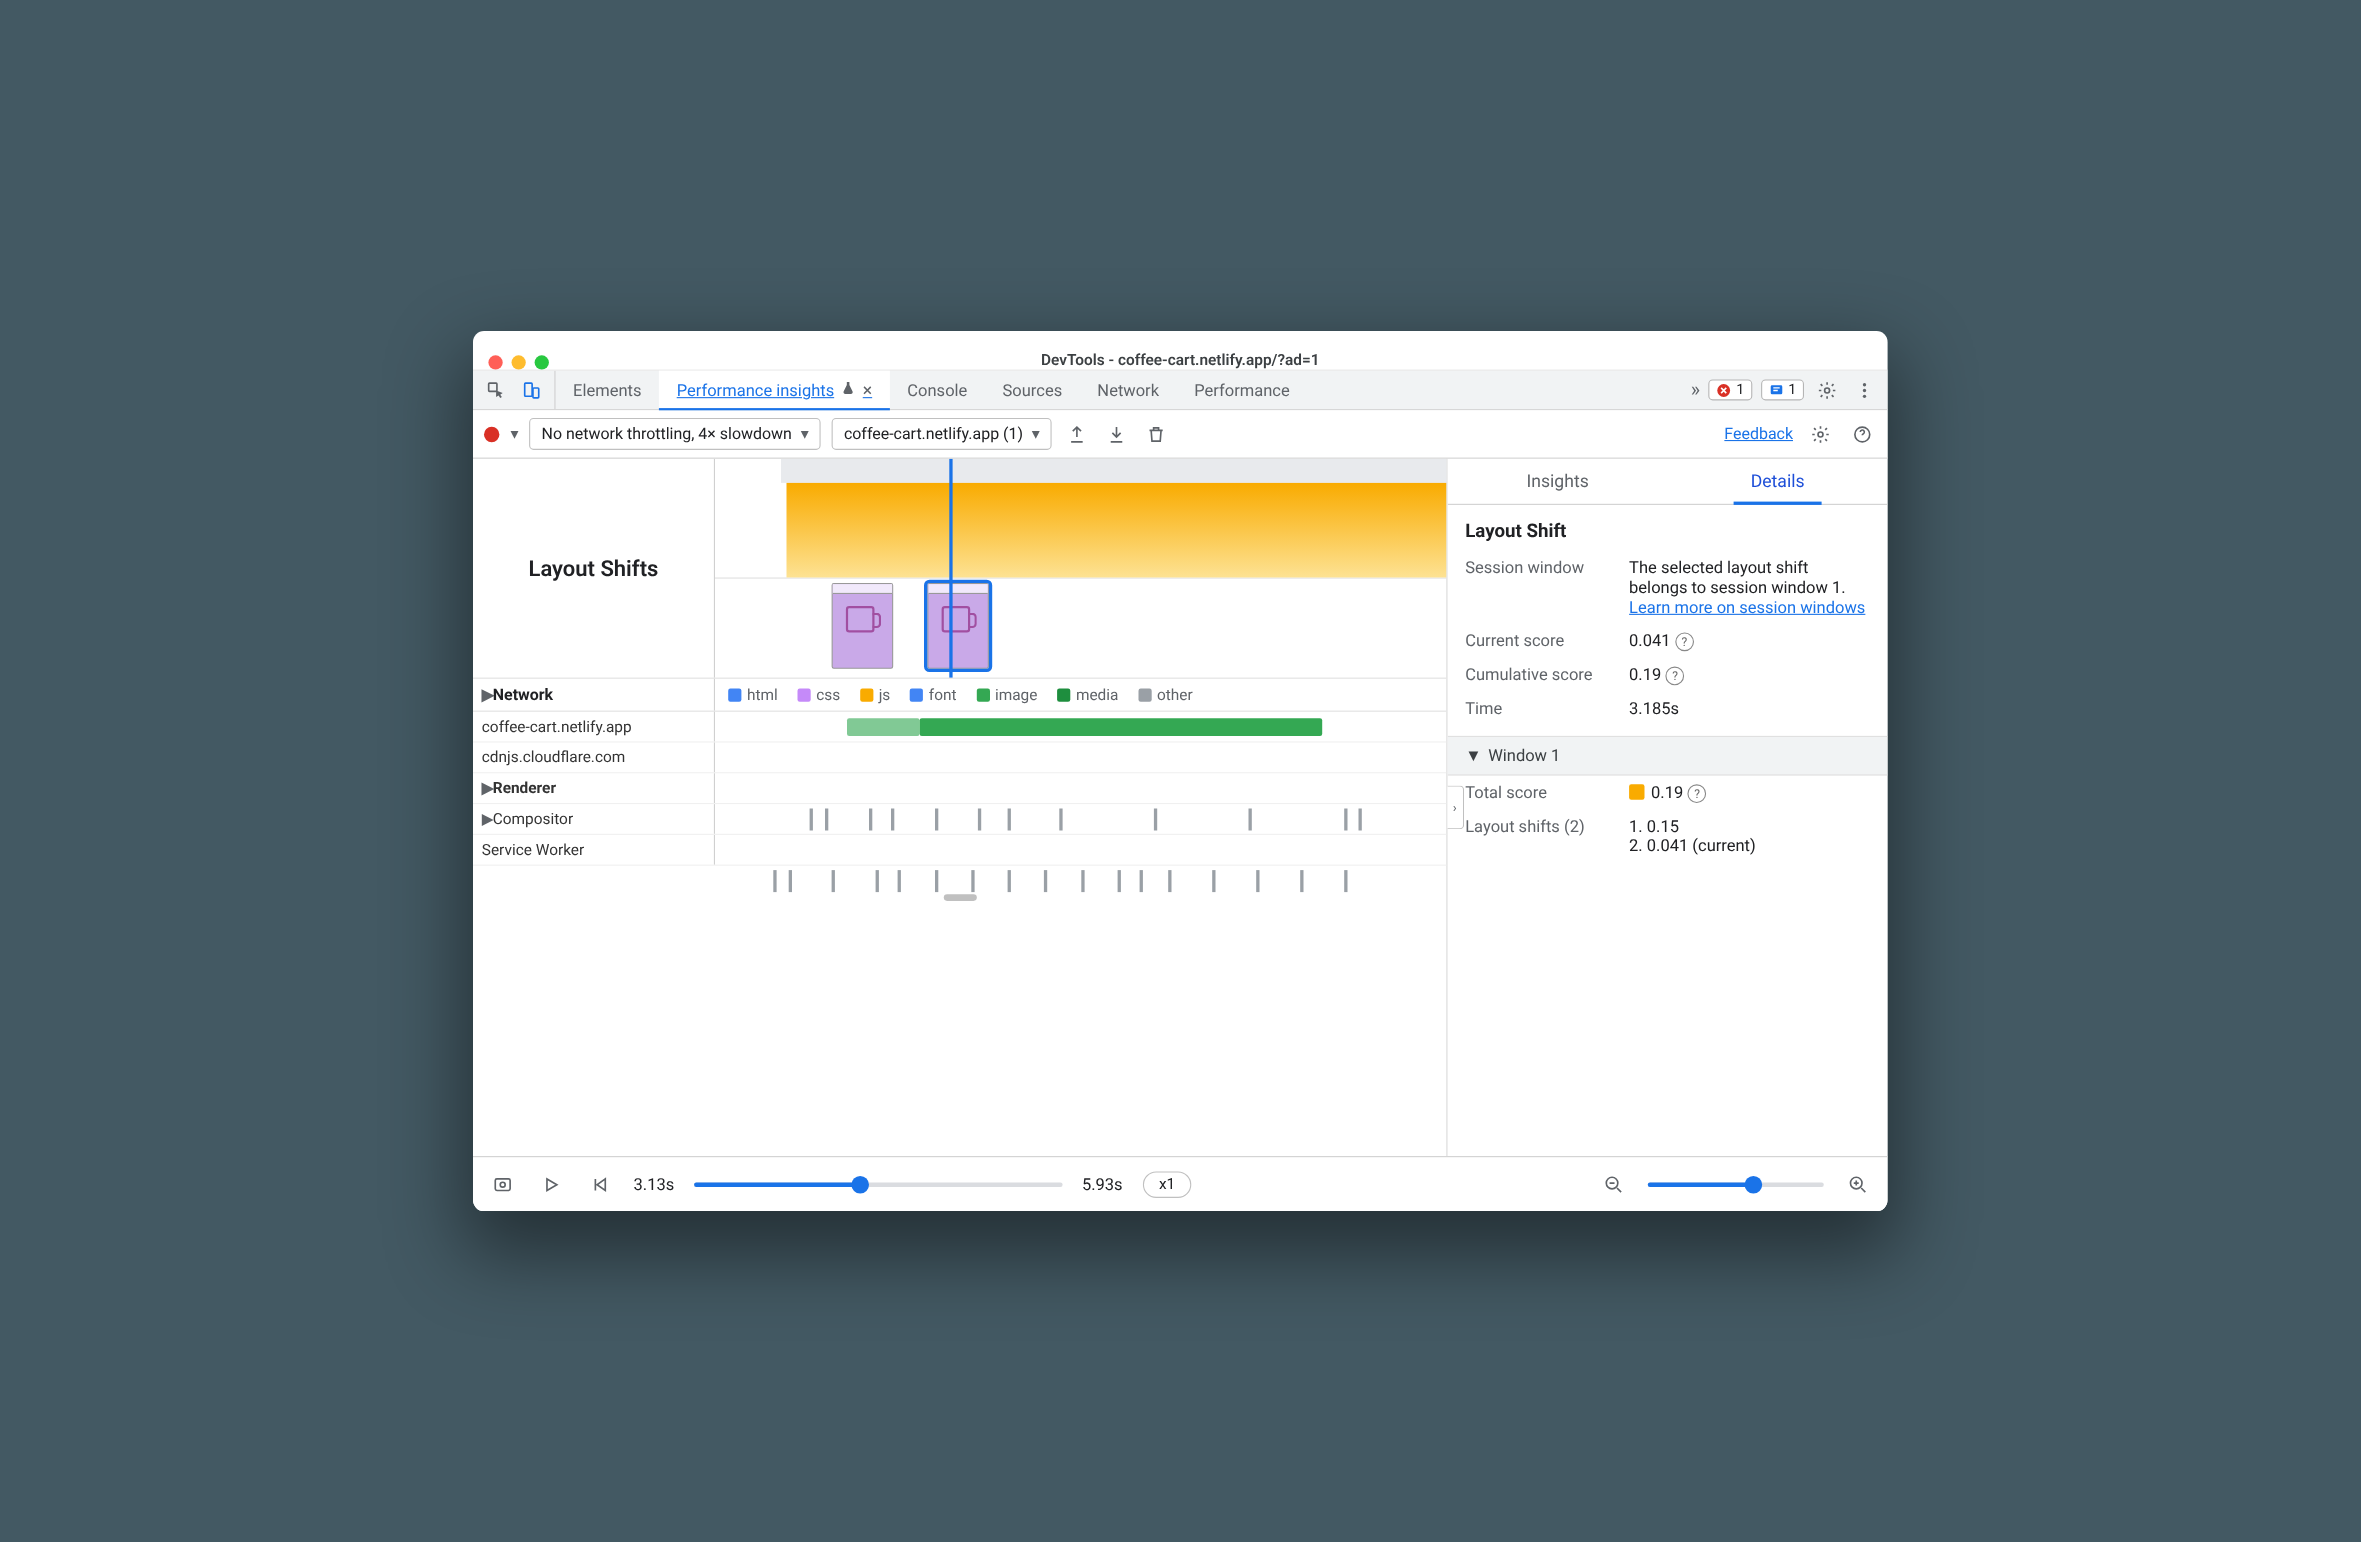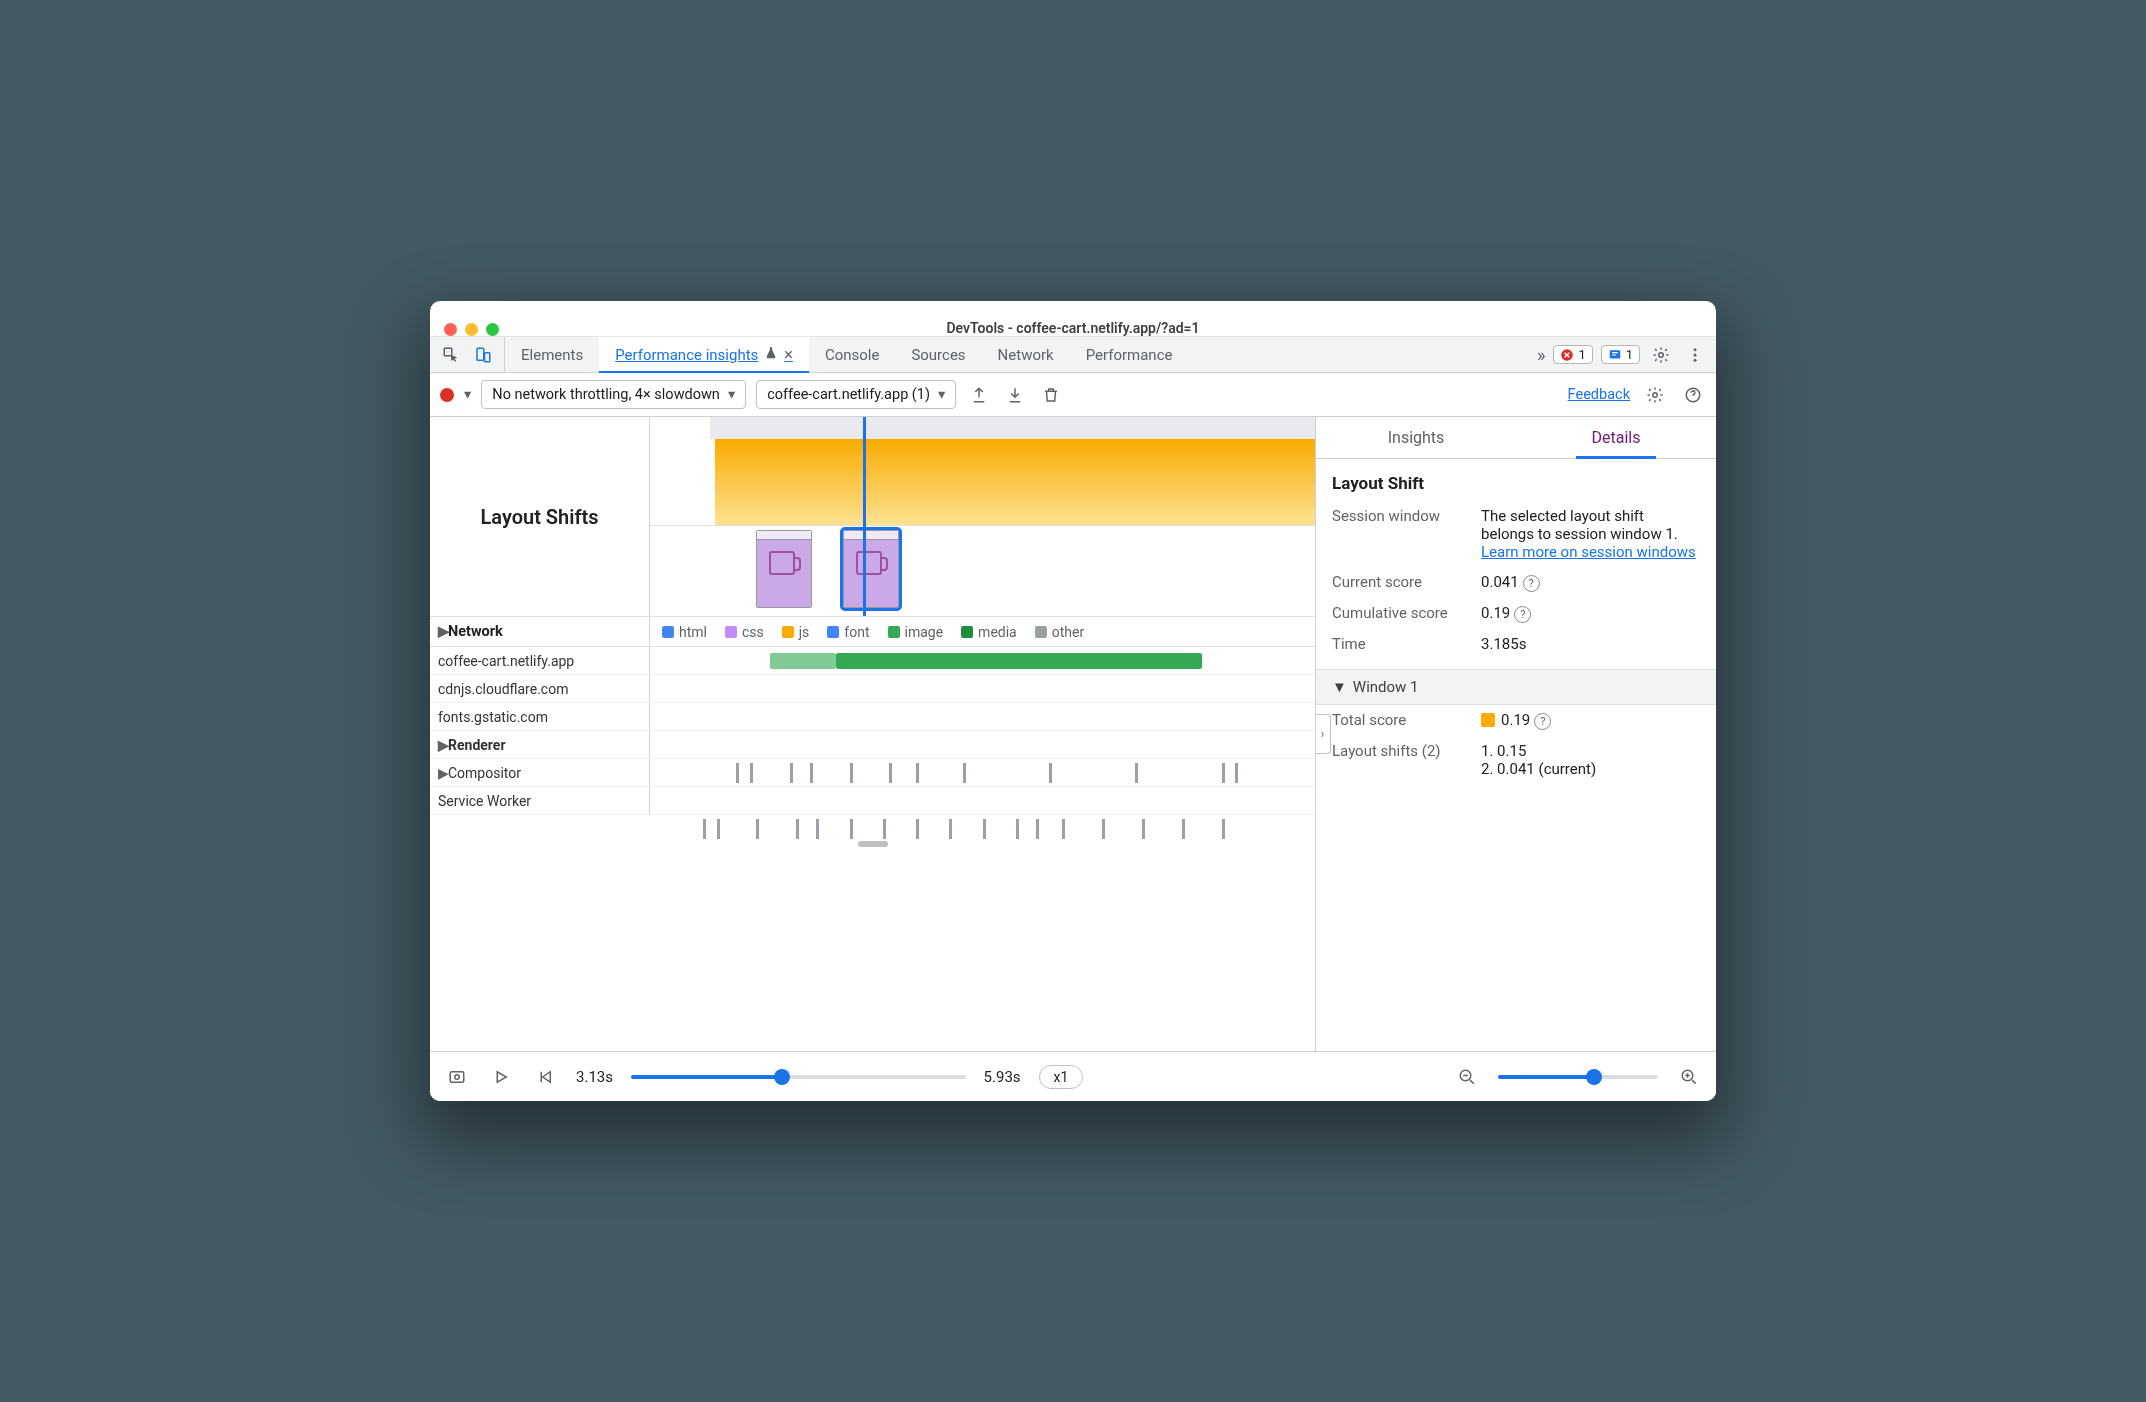--- a/index.html
+++ b/index.html
@@ -313,21 +313,21 @@
 .dtab {
   flex: 1;
   display: flex;
   align-items: center;
   justify-content: center;
   font-size: 16px;
   color: #5f6368;
   cursor: pointer;
   position: relative;
 }
-.dtab.active { color: #701a75; }
+.dtab.active { color: #1d4ed8; }
 .dtab.active::after {
   content: "";
   position: absolute;
   bottom: -1px; left: 30%; right: 30%;
   height: 3px; background: #1a73e8;
 }
 .detail-title {
   font-weight: 700;
   font-size: 17px;
   padding: 14px 16px 8px;
@@ -615,26 +615,20 @@
               <div class="net-bar" style="left: 18%; width: 10%; background: rgb(129, 201, 149);"></div>
               <div class="net-bar" style="left: 28%; width: 55%; background: rgb(52, 168, 83);"></div>
             </div>
           </div>
           <div class="data-row">
             <div class="track-label-col">
               <span>cdnjs.cloudflare.com</span>
             </div>
             <div class="data-content"></div>
           </div>
-          <div class="data-row">
-            <div class="track-label-col">
-              <span>fonts.gstatic.com</span>
-            </div>
-            <div class="data-content"></div>
-          </div>
         </div>
 
       <div class="data-row header">
         <div class="track-label-col">
           <span class="tri">▶</span>
           <span>Renderer</span>
         </div>
         <div class="data-content"></div>
       </div>
       <div class="data-row">

